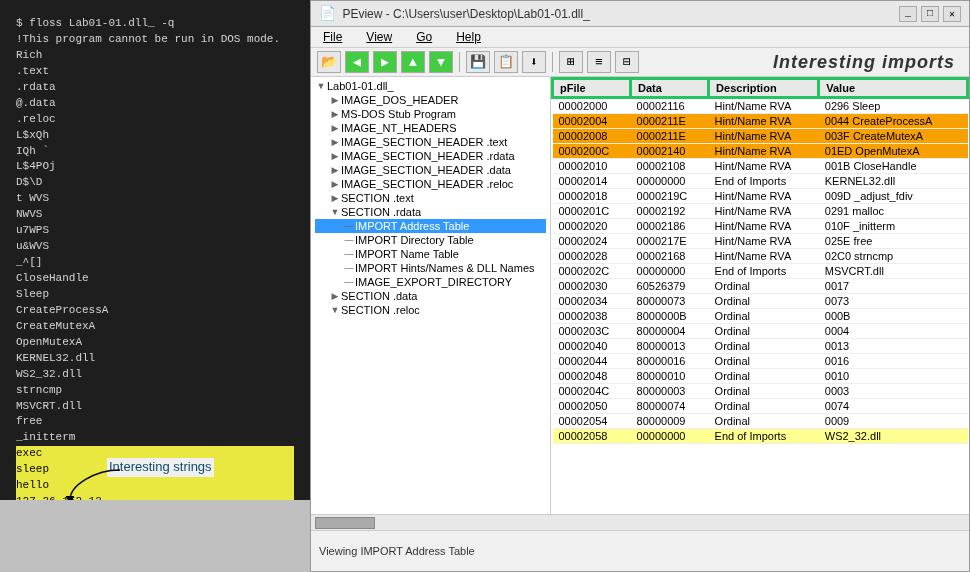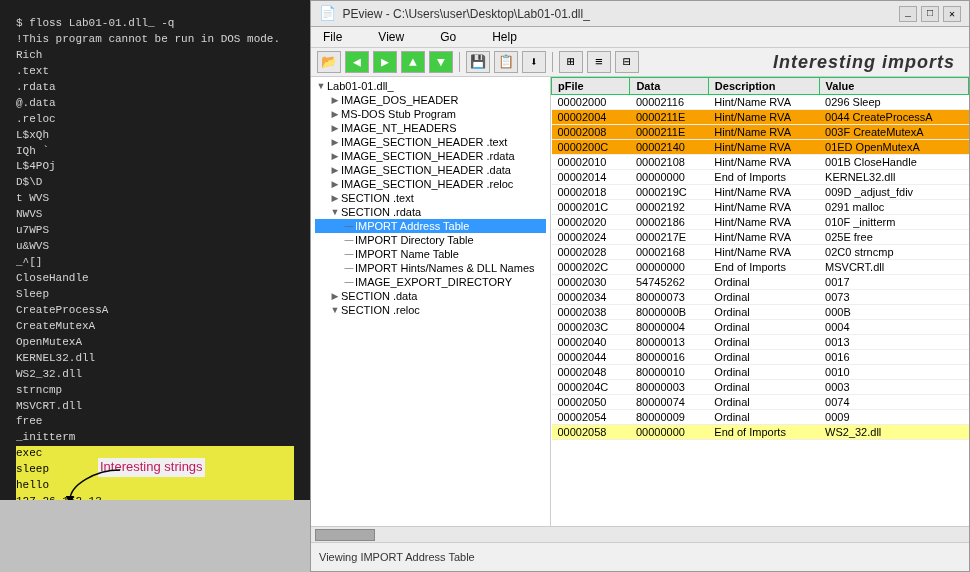--- a/index.html
+++ b/index.html
@@ -75,23 +75,24 @@
       justify-content: center;
       cursor: pointer;
     }
 
     
     #menu-bar {
       background: #f0f0f0;
       border-bottom: 1px solid #ccc;
       padding: 2px 8px;
       display: flex;
-      gap: 28px;
+      gap: 16px;
       font-family: Arial, sans-serif;
       font-size: 12px;
+      text-decoration: underline;
     }
     .menu-item {
       cursor: pointer;
       padding: 1px 4px;
     }
 
     
     #toolbar {
       background: #f0f0f0;
       border-bottom: 1px solid #ccc;
@@ -175,21 +176,21 @@
       background: #fff;
     }
     #data-table {
       width: 100%;
       border-collapse: collapse;
       font-family: Arial, sans-serif;
       font-size: 11px;
     }
     #data-table thead th {
       background: #e8e8e8;
-      border: 1px solid #22c55e;
+      border: 3px solid #22c55e;
       padding: 2px 6px;
       text-align: left;
       position: sticky;
       top: 0;
       font-weight: bold;
     }
     #data-table td {
       border-bottom: 1px solid #eee;
       padding: 1px 6px;
       white-space: nowrap;
@@ -215,21 +216,21 @@
       height: 12px;
       background: #aaa;
       border: 1px solid #888;
       margin-left: 4px;
     }
 
     
     #status-bar {
       background: #f0f0f0;
       border-top: 1px solid #ccc;
-      padding: 8px 8px;
+      padding: 14px 8px;
       font-family: Arial, sans-serif;
       font-size: 11px;
       color: #333;
     }
   </style>
 </head>
 <body>
 
 <div id="left-panel">
   <div id="terminal-lines">
@@ -264,21 +265,21 @@
       <div class="highlight-yellow">sleep</div>
       <div class="highlight-yellow">hello</div>
       <div class="highlight-yellow">127.26.152.13</div>
       <div class="highlight-yellow">SADFHUHF</div>
       <div>141G1[1l1</div>
     </div>
 
   <div style="position:absolute; left:8px; top:395px; display:flex; align-items:flex-start;">
     
   </div>
-<div style="position: absolute; left: 98px; top: 458.3px; font-family: Arial, sans-serif; font-size: 13px; color: #be185d; background: rgb(240, 240, 240); padding: 0px 2px;">Interesting strings</div>
+<div style="position: absolute; left: 107px; top: 458.3px; font-family: Arial, sans-serif; font-size: 13px; color: #0c4a6e; background: rgb(240, 240, 240); padding: 0px 2px;">Interesting strings</div>
     <svg width="60" height="40" style="position: absolute; left: 65px; top: 465.3px;">
       <defs>
         <marker id="arrowhead" markerWidth="6" markerHeight="6" refX="3" refY="3" orient="auto">
           <polygon points="0 0, 6 3, 0 6" fill="#000"></polygon>
         </marker>
       </defs>
       <path d="M 55 5 C 30 5 5 20 5 35" stroke="#000" stroke-width="1.5" fill="none" marker-end="url(#arrowhead)"></path>
     </svg>
   </div>
 
@@ -475,21 +476,21 @@
               <td>02C0  strncmp</td>
             </tr>
             <tr>
               <td>0000202C</td>
               <td>00000000</td>
               <td>End of Imports</td>
               <td>MSVCRT.dll</td>
             </tr>
             <tr>
               <td>00002030</td>
-              <td>54745262</td>
+              <td>60526379</td>
               <td>Ordinal</td>
               <td>0017</td>
             </tr>
             <tr>
               <td>00002034</td>
               <td>80000073</td>
               <td>Ordinal</td>
               <td>0073</td>
             </tr>
             <tr>

